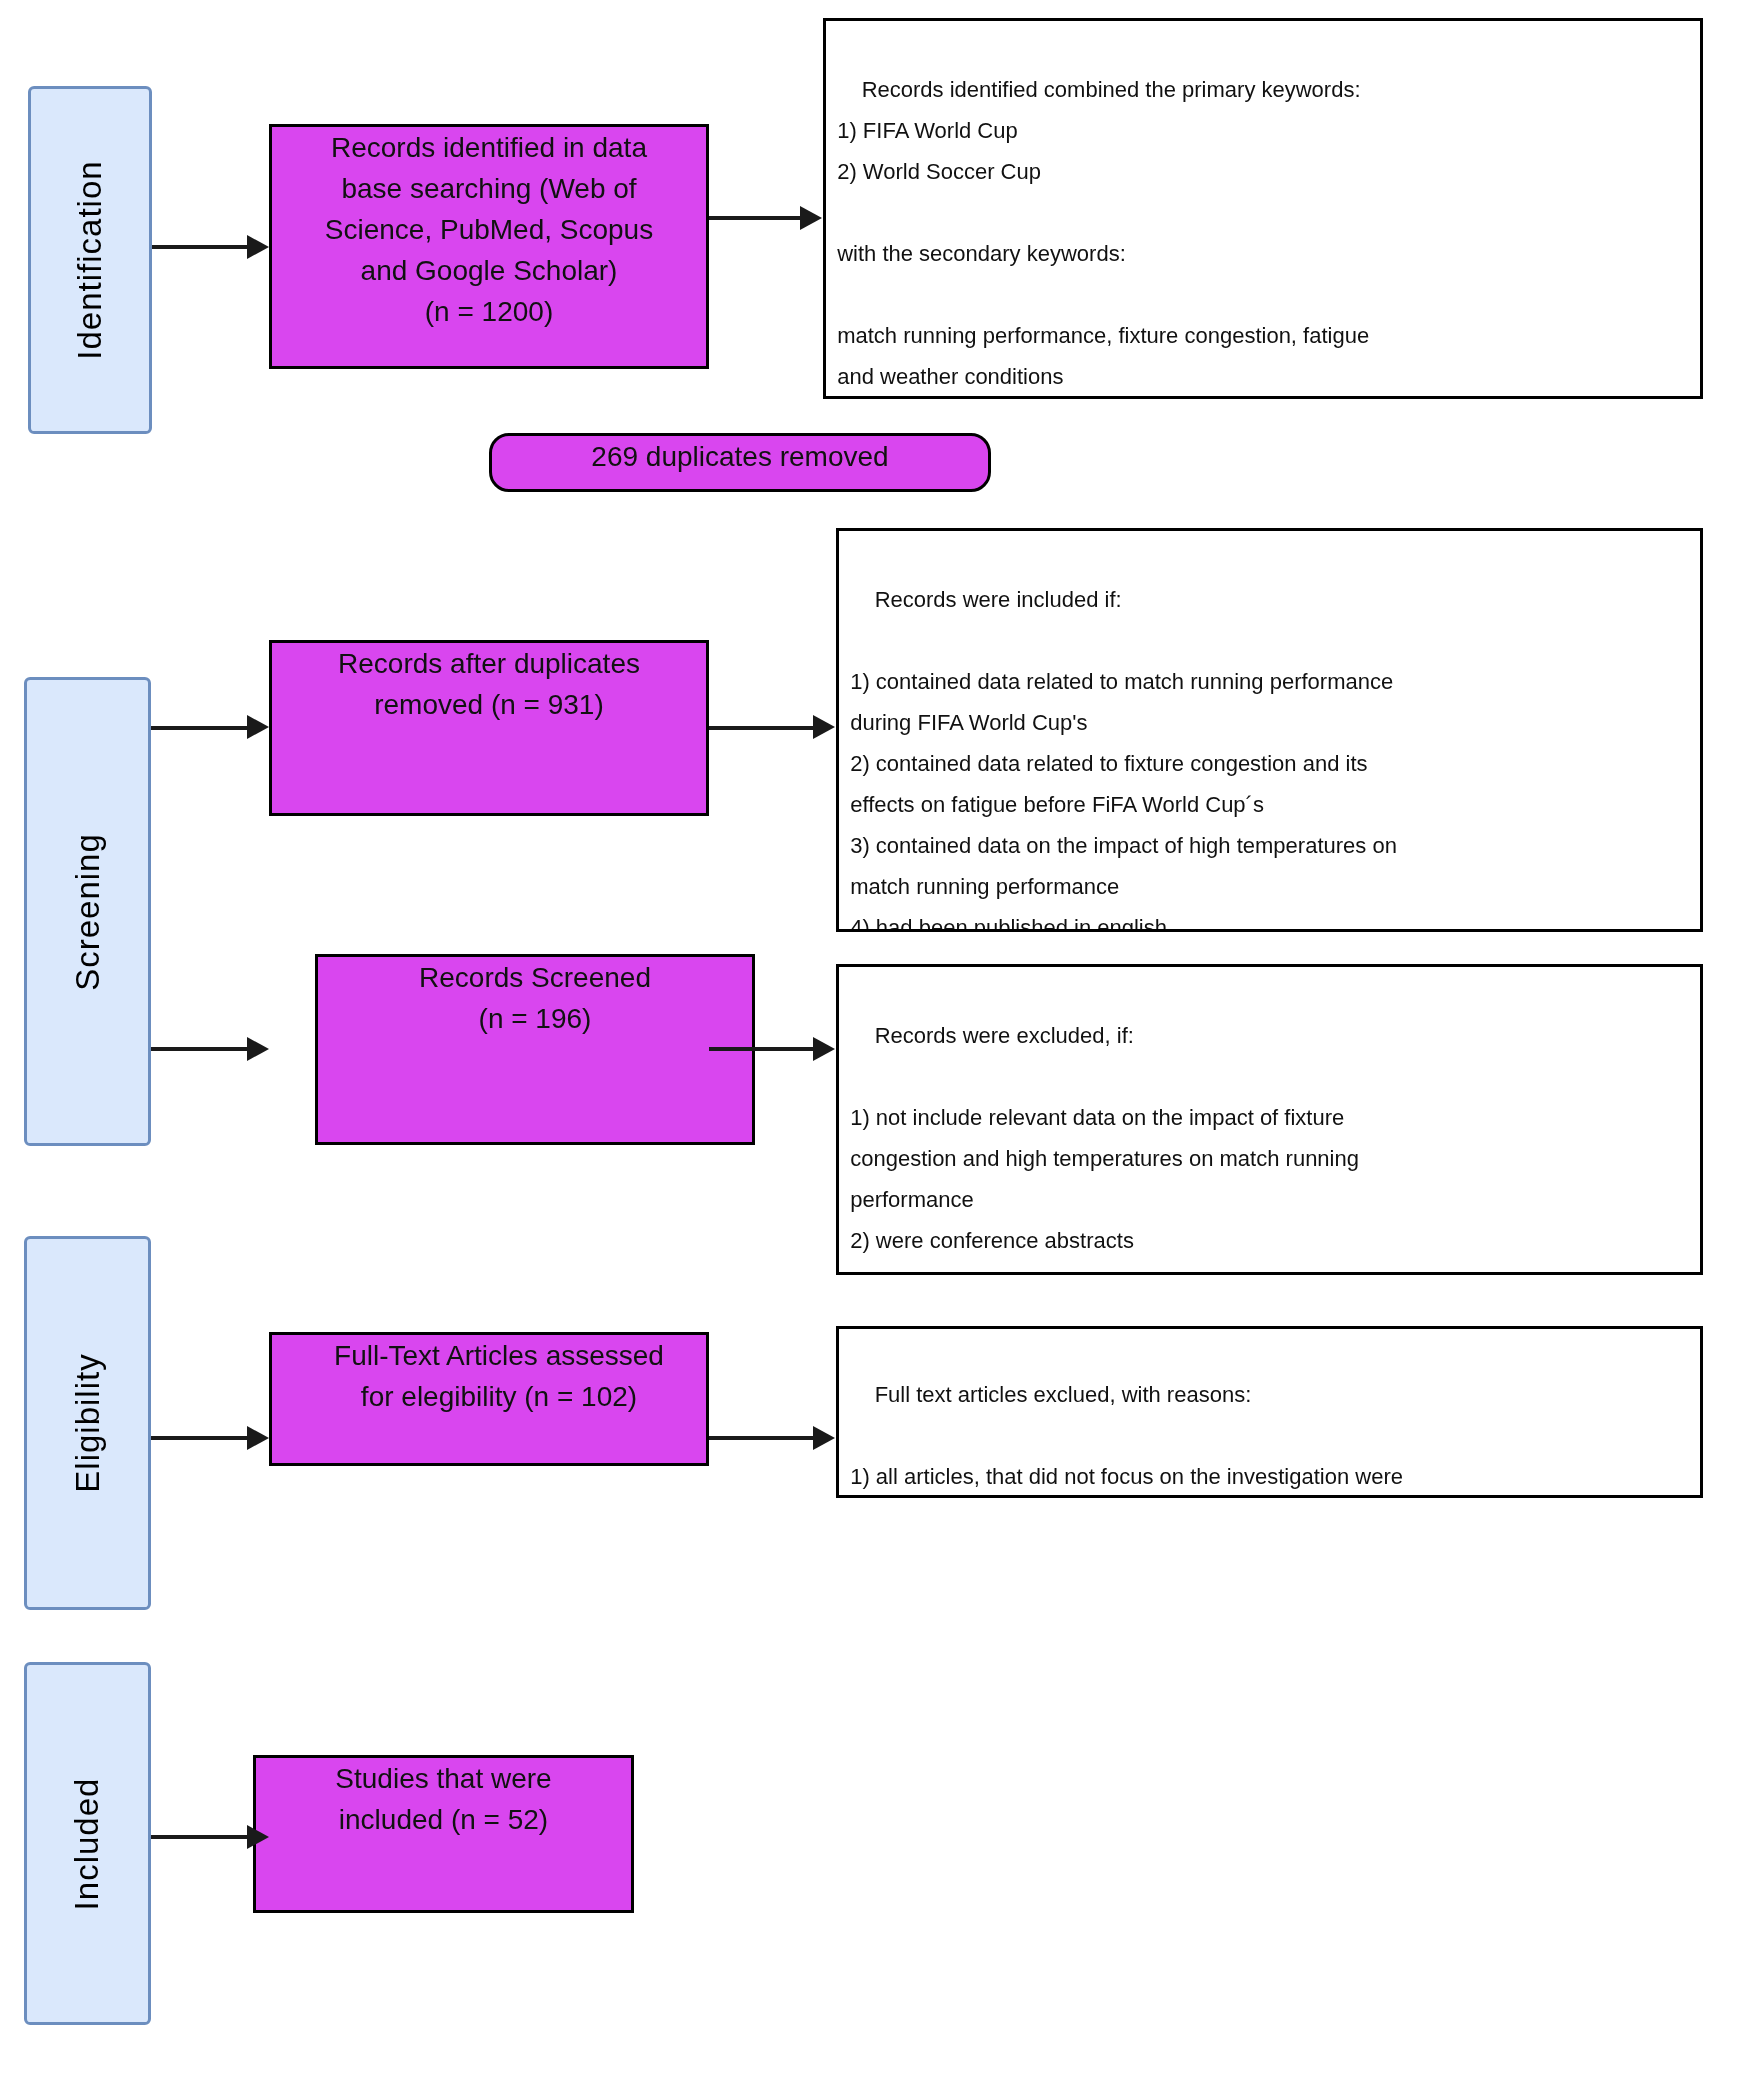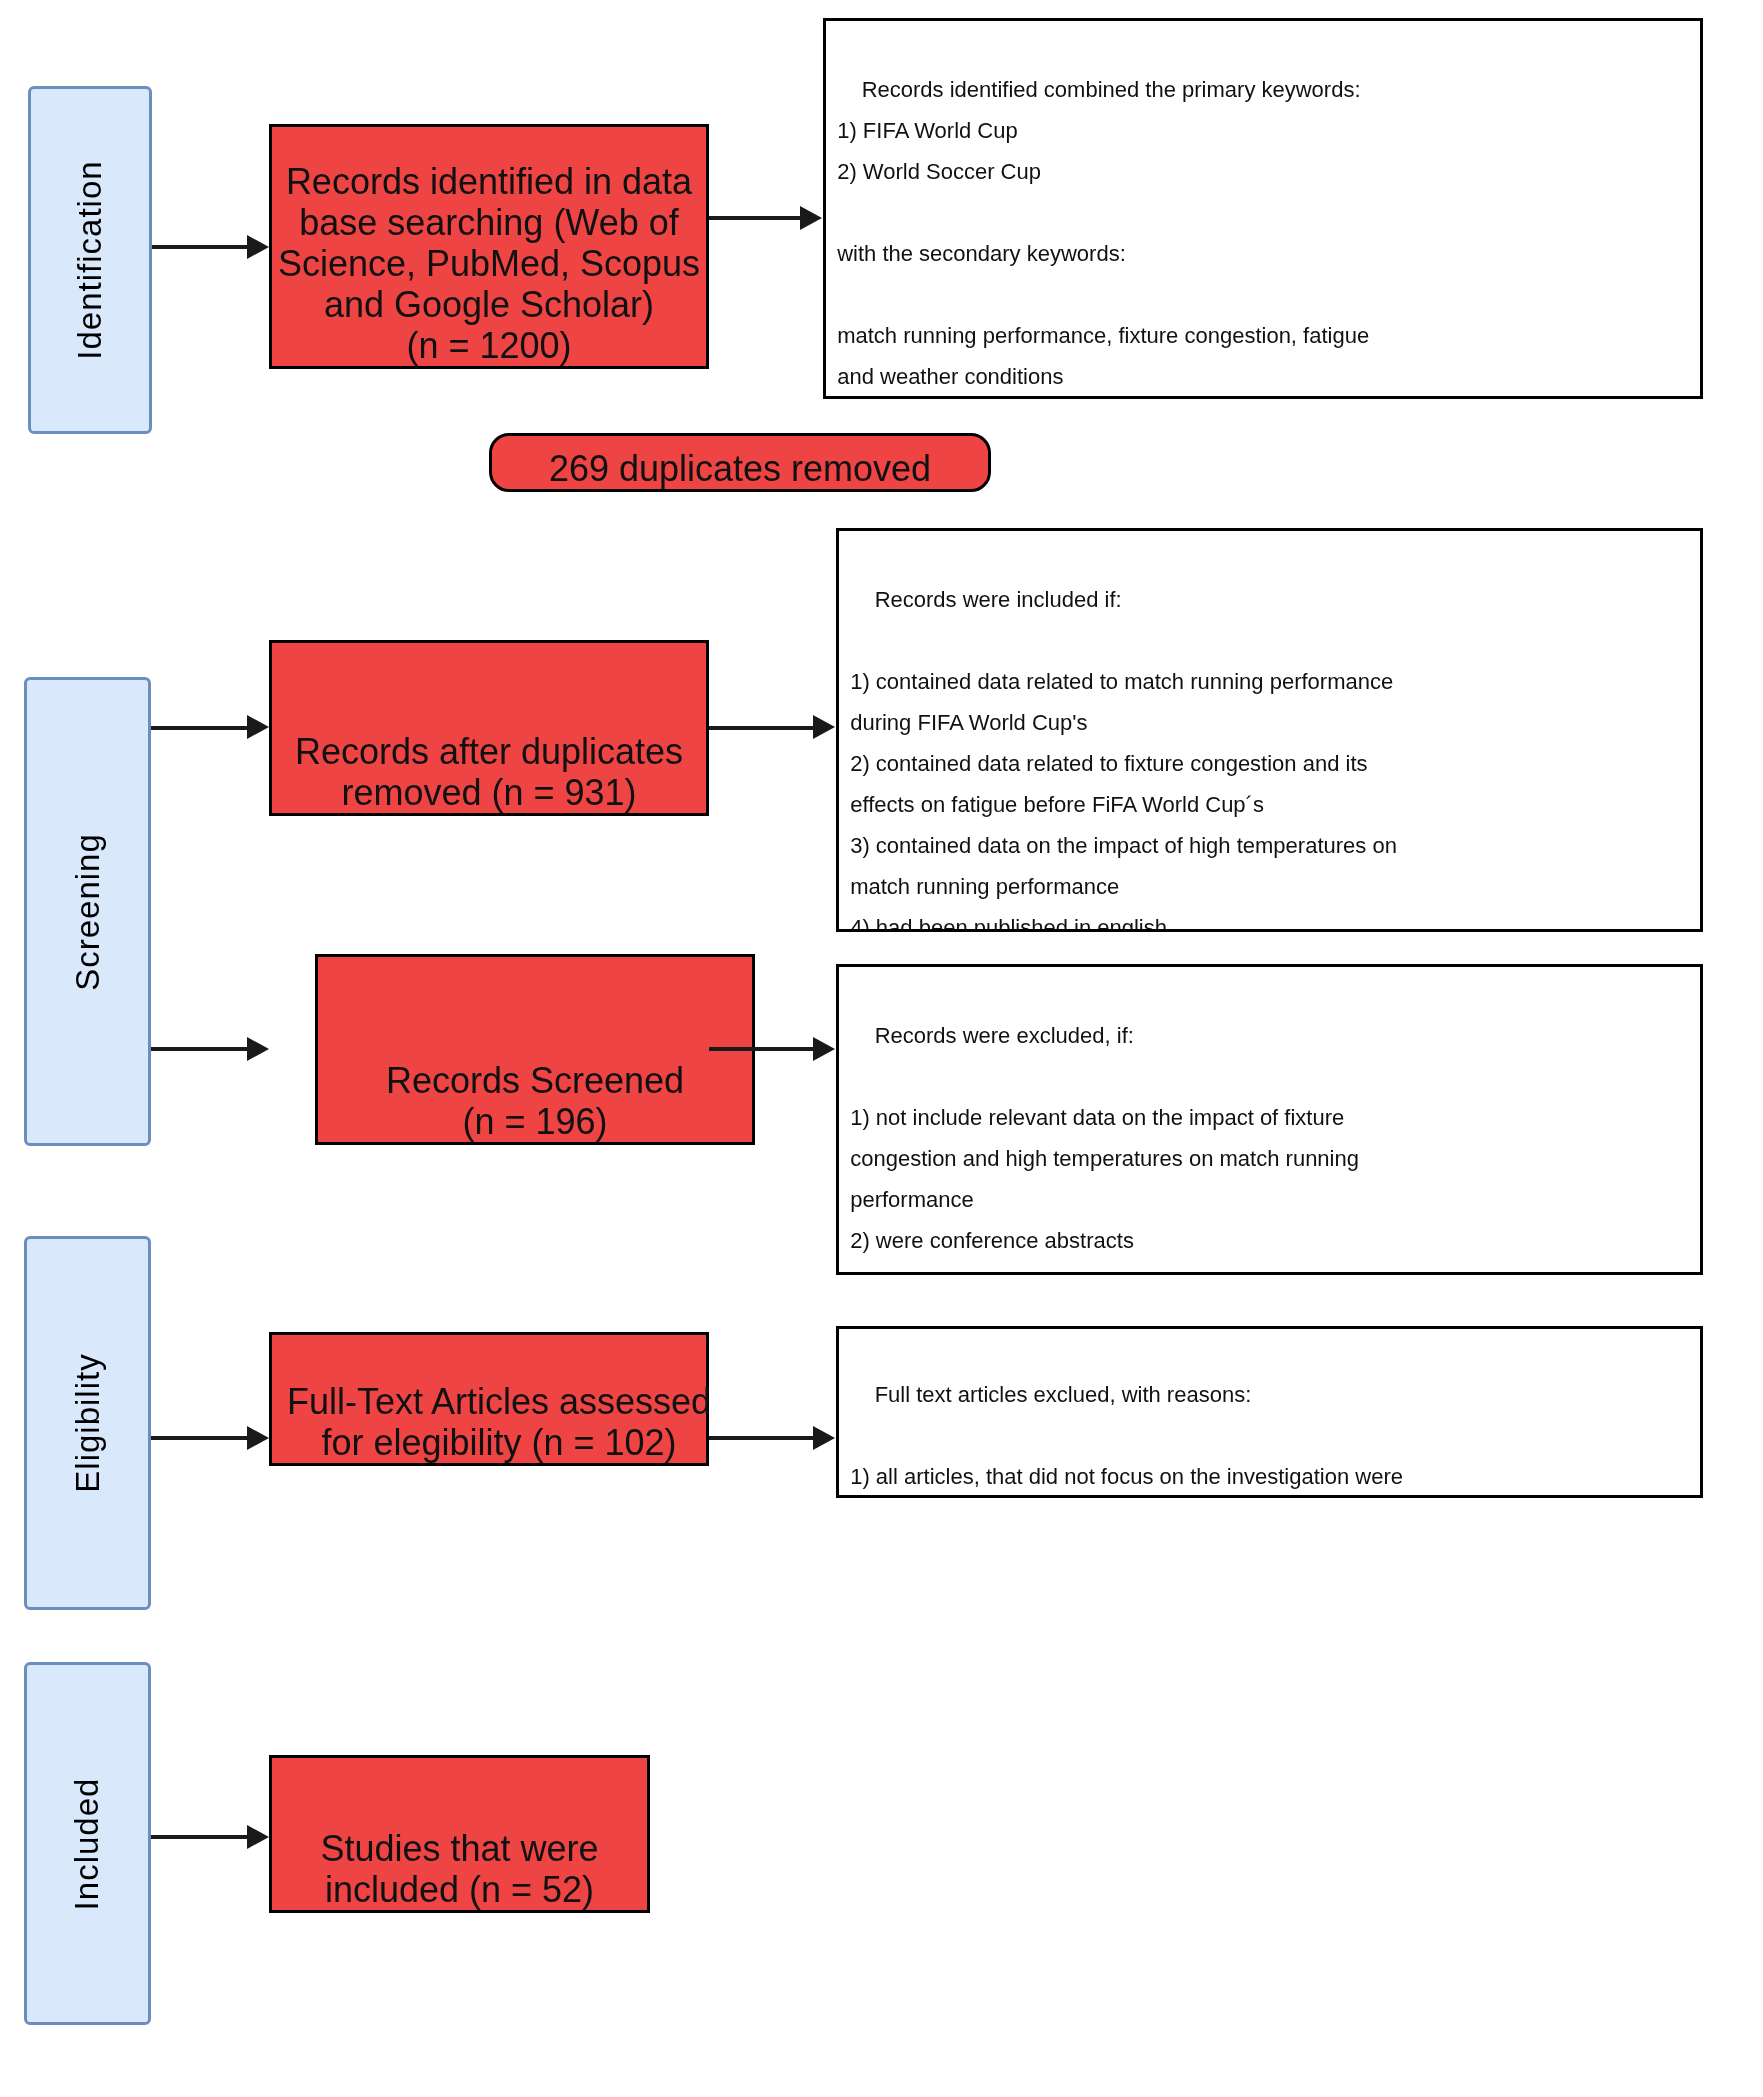--- a/index.html
+++ b/index.html
@@ -27,26 +27,26 @@
   }
   .stage .vlabel{
     transform:rotate(-90deg);
     white-space:nowrap;
     font-size:33px;
     letter-spacing:1px;
     color:#000;
   }
   .pbox{
     position:absolute;
-    background:#ef4444;
+    background:#d946ef;
     border:3px solid var(--box-border);
     box-sizing:border-box;
-    display:flex;align-items:flex-end;justify-content:center;
+    display:flex;align-items:flex-start;justify-content:center;
     text-align:center;
-    font-size:36px;line-height:41px;
+    font-size:28px;line-height:41px;
     white-space:pre;
   }
   .dbox{
     position:absolute;
     background:#ffffff;
     border:3px solid var(--box-border);
     box-sizing:border-box;
     padding:7.1px 11.2px;
     text-align:left;
     font-size:22px;line-height:41px;
@@ -104,21 +104,21 @@
   <div class="pbox" style="left:269px;top:954px;width:440px;height:191px;margin-left:46px;">
     <span>Records Screened
 (n = 196)</span>
   </div>
 
   <div class="pbox" style="left:269px;top:1332px;width:440px;height:134px;padding-left:20px;">
     <span>Full-Text Articles assessed
 for elegibility (n = 102)</span>
   </div>
 
-  <div class="pbox" style="left:269px;top:1755px;width:381px;height:158px;">
+  <div class="pbox" style="left:253px;top:1755px;width:381px;height:158px;">
     <span>Studies that were
 included (n = 52)</span>
   </div>
 
   <div class="dbox" style="left:823px;top:18.3px;width:880px;height:381px;">
     <span>Records identified combined the primary keywords:
 1) FIFA World Cup
 2) World Soccer Cup
 
 with the secondary keywords:

